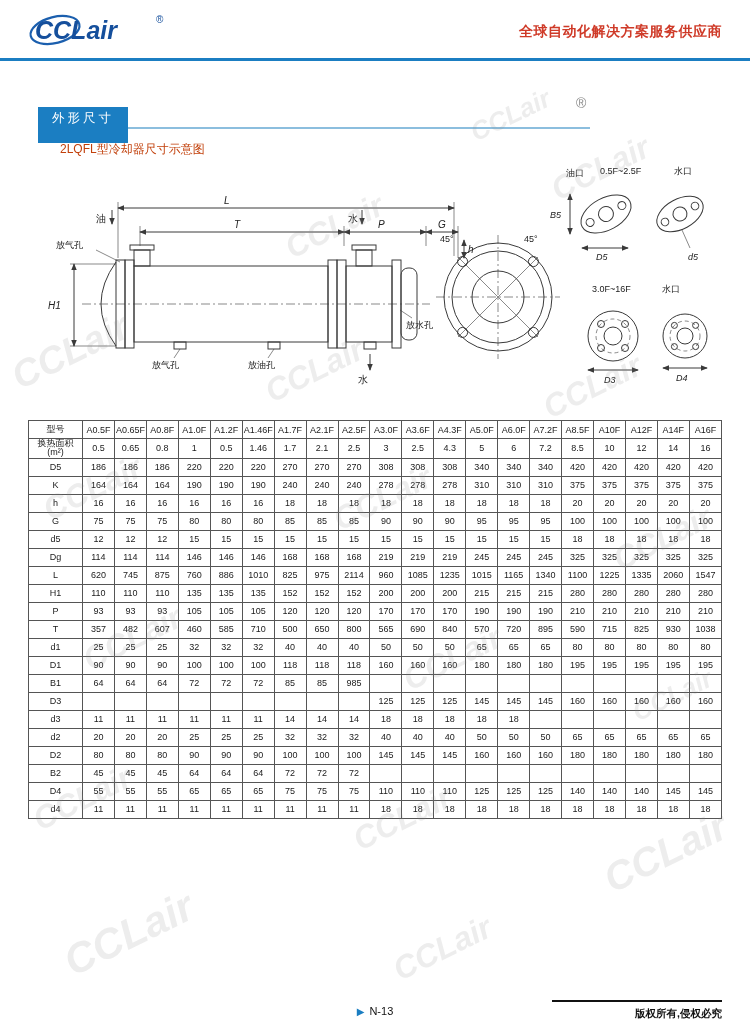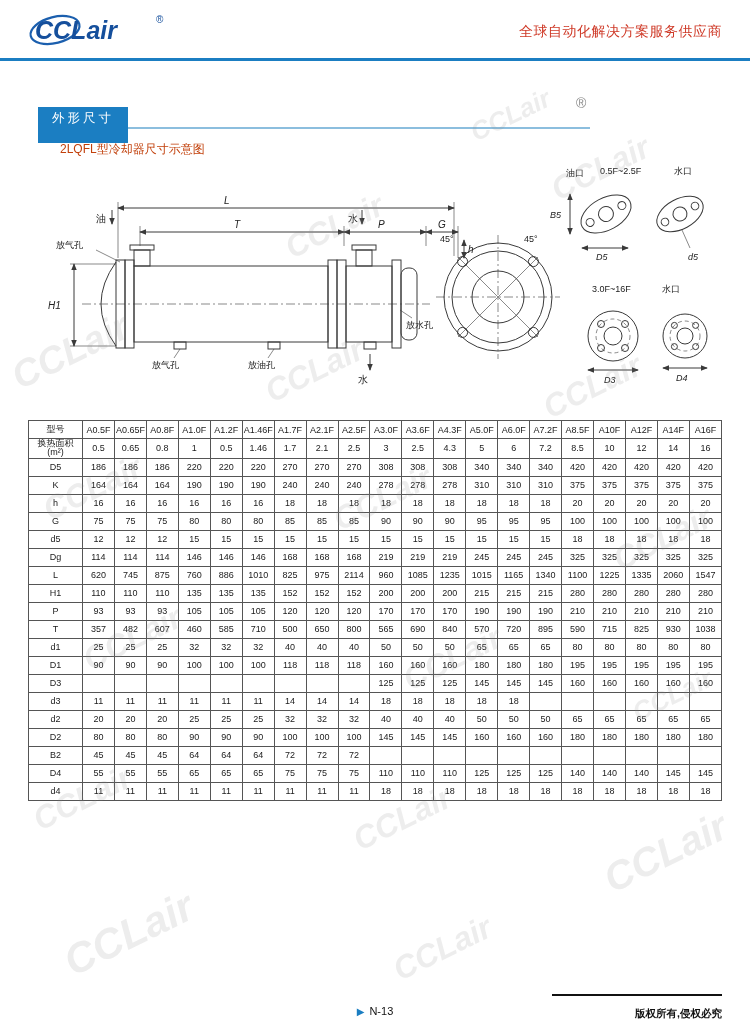--- a/index.html
+++ b/index.html
@@ -3,42 +3,42 @@
 <meta charset="utf-8">
 <style>
   * { margin:0; padding:0; box-sizing:border-box; }
   html,body { width:750px; height:1035px; }
   body {
     position:relative; background:#fff; overflow:hidden;
     font-family:"Liberation Sans", sans-serif; color:#111;
   }
   
   .header { display:flex; justify-content:space-between; align-items:center; padding:12px 28px 6px 28px; height:58px; }
-  .tagline { color:#cf3a28; font-weight:normal; font-size:14px; letter-spacing:0.5px; }
+  .tagline { color:#cf3a28; font-weight:bold; font-size:14px; letter-spacing:0.5px; }
   .header-rule { height:3px; background:#1b7ec2; }
   
   .section-bar { margin:46px 38px 0 38px; position:relative; height:22px; }
   .section-underline { position:absolute; left:0; bottom:0; width:552px; height:2px; background:#8cbede; }
   .section-title { position:absolute; left:0; top:0; background:#1b7ec2; color:#fff; font-size:12.5px; padding:3px 14px 16px 14px; letter-spacing:3px; }
   .reg-right { position:absolute; left:538px; top:-12px; color:#8a8a8a; font-size:14px; }
   .subtitle { margin:12px 0 0 60px; font-size:12px; color:#c2410c; }
   
   .drawing { margin:4px 28px 0 28px; position:relative; height:252px; }
   svg text { font-family:"Liberation Sans", sans-serif; }
   
   table.dims { width:694px; margin:6px 28px 0 28px; border-collapse:collapse; table-layout:fixed; }
   .dims th, .dims td {
     border:1px solid #555; font-weight:normal; font-size:9px; text-align:center;
     height:18px; padding:0 1px; color:#1a1a1a; overflow:hidden;
   }
   .dims td.rowlabel { line-height:1.05; }
   
   .footer-page { position:absolute; bottom:18px; left:50%; transform:translateX(-50%); font-size:11px; display:flex; gap:5px; align-items:center; }
   .footer-page .tri { color:#1b7ec2; font-size:10px; }
-  .footer-copy { position:absolute; right:28px; bottom:14px; border-top:2px solid #111; padding-top:11px; font-size:10.5px; font-weight:bold; width:170px; text-align:right; }
+  .footer-copy { position:absolute; right:28px; bottom:14px; border-top:2px solid #111; padding-top:5px; font-size:10.5px; font-weight:bold; width:170px; text-align:right; }
   
   .wm-layer { position:absolute; inset:0; pointer-events:none; z-index:6; }
   .wm { position:absolute; color:#8a8a8a; opacity:0.15; font-size:32px; font-weight:bold; font-style:italic; transform:rotate(-26deg); white-space:nowrap; }
 </style>
 </head>
 <body>
 
 <div class="header">
   <div class="logo">
     <svg width="160" height="42" viewBox="0 0 160 42">
@@ -525,20 +525,43 @@
         <td>180</td>
         <td>180</td>
         <td>180</td>
         <td>195</td>
         <td>195</td>
         <td>195</td>
         <td>195</td>
         <td>195</td>
       </tr>
       <tr>
+        <td class="rowlabel">B1</td>
+        <td>64</td>
+        <td>64</td>
+        <td>64</td>
+        <td>72</td>
+        <td>72</td>
+        <td>72</td>
+        <td>85</td>
+        <td>85</td>
+        <td>985</td>
+        <td></td>
+        <td></td>
+        <td></td>
+        <td></td>
+        <td></td>
+        <td></td>
+        <td></td>
+        <td></td>
+        <td></td>
+        <td></td>
+        <td></td>
+      </tr>
+      <tr>
         <td class="rowlabel">D3</td>
         <td></td>
         <td></td>
         <td></td>
         <td></td>
         <td></td>
         <td></td>
         <td></td>
         <td></td>
         <td></td>

